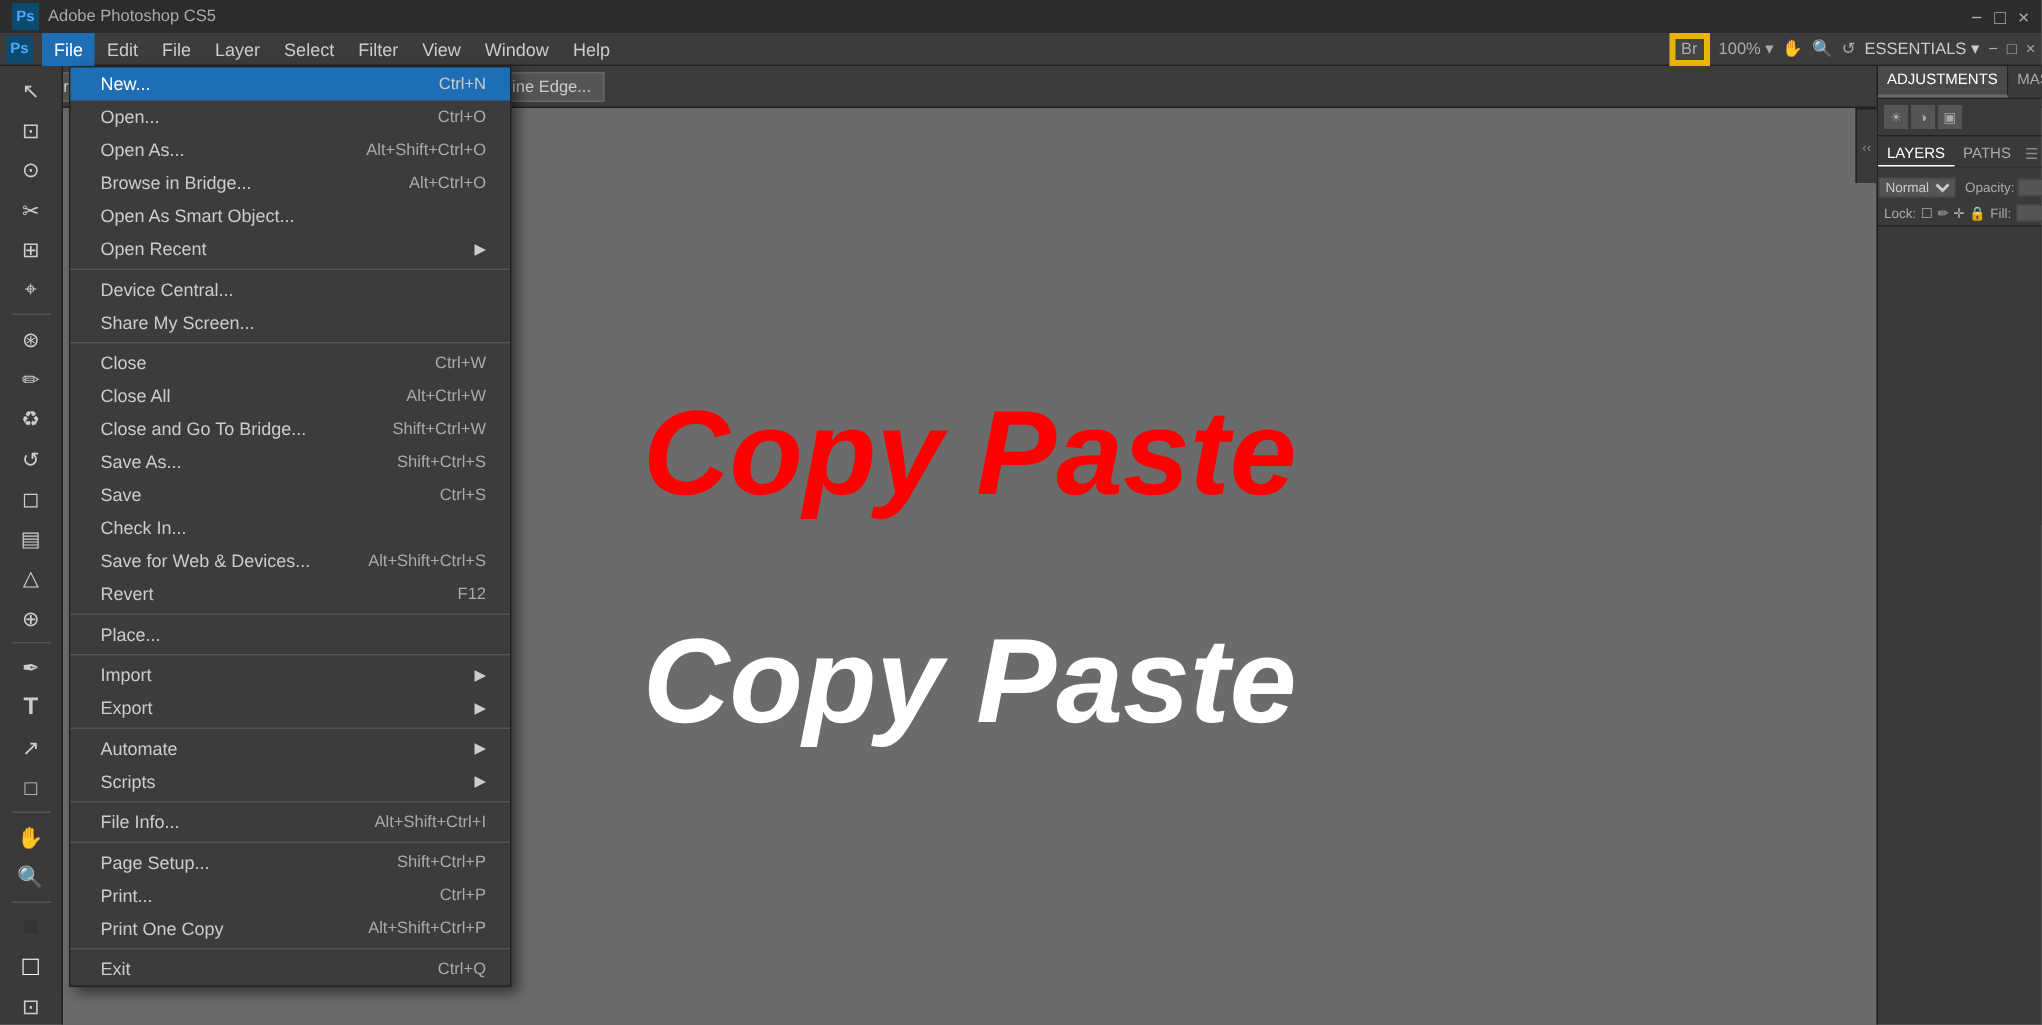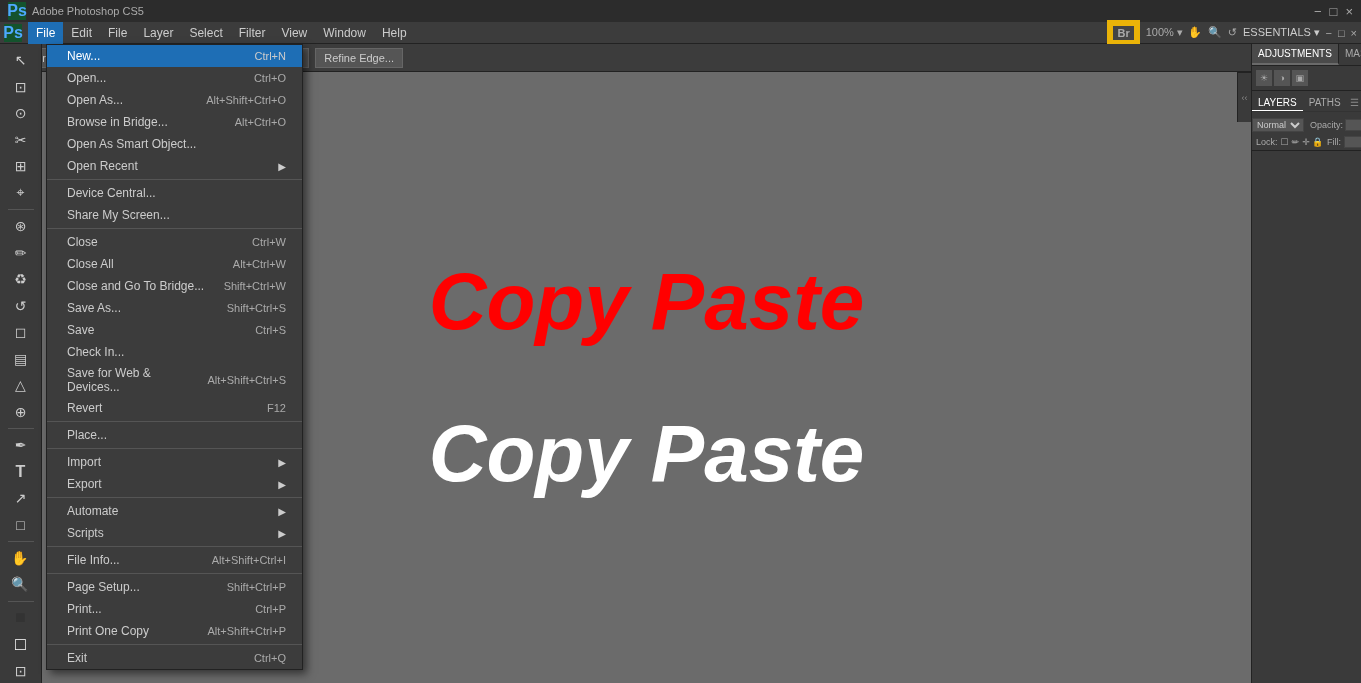--- a/index.html
+++ b/index.html
@@ -6,21 +6,21 @@
     body { width: 1361px; height: 683px; overflow: hidden; background: #6b6b6b; font-family: Arial, sans-serif; font-size: 12px; color: #ccc; }
 
     
     .title-bar {
       position: absolute; top: 0; left: 0; width: 100%; height: 22px;
       background: #2c2c2c; display: flex; align-items: center; justify-content: space-between;
       padding: 0 8px; color: #aaa; font-size: 11px;
     }
     .title-bar-left { display: flex; align-items: center; gap: 6px; }
     .title-bar-right { display: flex; align-items: center; gap: 8px; font-size: 13px; }
-    .ps-logo { width: 18px; height: 18px; background: #14532d; color: #4fa8ff; font-weight: bold; font-size: 16px; display: flex; align-items: center; justify-content: center; }
+    .ps-logo { width: 18px; height: 18px; background: #0c4a6e; color: #4fa8ff; font-weight: bold; font-size: 10px; display: flex; align-items: center; justify-content: center; }
 
     
     .menu-bar {
       position: absolute; top: 22px; left: 0; width: 100%; height: 22px;
       background: #3c3c3c; display: flex; align-items: center; padding: 0 4px;
       border-bottom: 1px solid #222;
     }
     .menu-item {
       padding: 2px 8px; font-size: 12px; color: #ccc; cursor: pointer; height: 22px; display: flex; align-items: center;
     }
@@ -78,21 +78,21 @@
     .layers-tab.active { color: #fff; border-bottom: 1px solid #fff; }
 
     .layers-controls { display: flex; align-items: center; gap: 2px; font-size: 10px; color: #aaa; padding: 2px 0; }
     .layers-controls select { background: #555; color: #ccc; border: 1px solid #444; font-size: 9px; flex: 1; }
     .layers-controls input { background: #555; color: #ccc; border: 1px solid #444; font-size: 9px; width: 30px; }
 
     .lock-row { display: flex; align-items: center; font-size: 9px; color: #aaa; padding: 2px 4px; gap: 3px; }
 
     
     .dropdown-menu {
-      position: absolute; top: 44px; left: 46px; width: 257px;
+      position: absolute; top: 44px; left: 46px; width: 295px;
       background: #3c3c3c; border: 1px solid #222; box-shadow: 4px 4px 8px rgba(0,0,0,0.5);
       z-index: 100;
     }
     .dropdown-item {
       display: flex; justify-content: space-between; align-items: center;
       padding: 3px 16px 3px 20px; font-size: 12px; color: #ccc; cursor: pointer; min-height: 22px;
     }
     .dropdown-item.highlighted { background: #1e6eb5; color: white; }
     .dropdown-separator { height: 1px; background: #555; margin: 2px 0; }
     .dropdown-shortcut { color: #aaa; font-size: 11px; margin-left: 10px; }
@@ -127,21 +127,21 @@
   <div class="menu-item">Edit</div>
   <div class="menu-item">File</div>
   <div class="menu-item">Layer</div>
   <div class="menu-item">Select</div>
   <div class="menu-item">Filter</div>
   <div class="menu-item">View</div>
   <div class="menu-item">Window</div>
   <div class="menu-item">Help</div>
   <div style="flex:1;"></div>
   <div style="display:flex; align-items:center; gap:6px; color:#aaa; font-size:11px;">
-    <span style="background:#444; padding:1px 4px; border:6px solid #eab308;font-weight:bold;">Br</span>
+    <span style="background:#444; padding:1px 4px; border:4px solid #eab308;">Br</span>
     <span>100% ▾</span>
     <span>✋</span>
     <span>🔍</span>
     <span>↺</span>
     <span style="color:#ccc;">ESSENTIALS ▾</span>
     <span>−</span>
     <span>□</span>
     <span>×</span>
   </div>
 </div>

